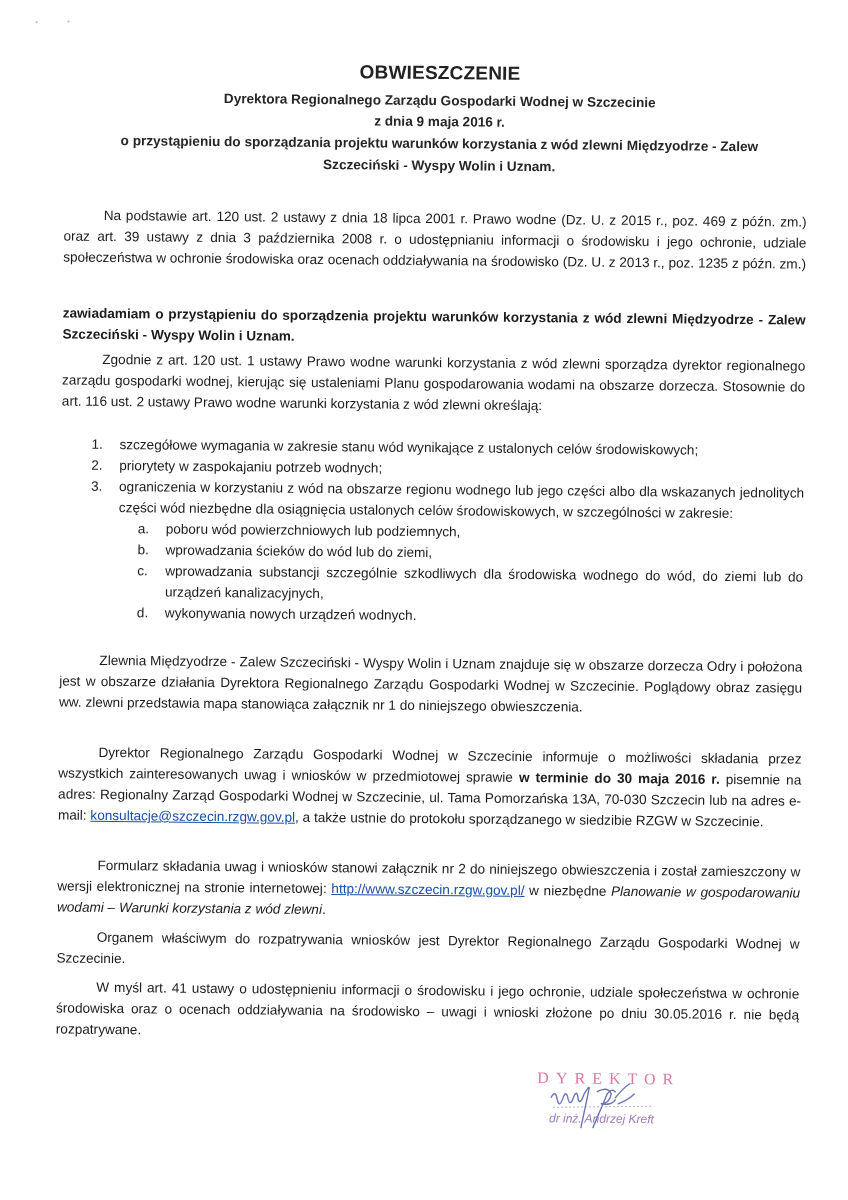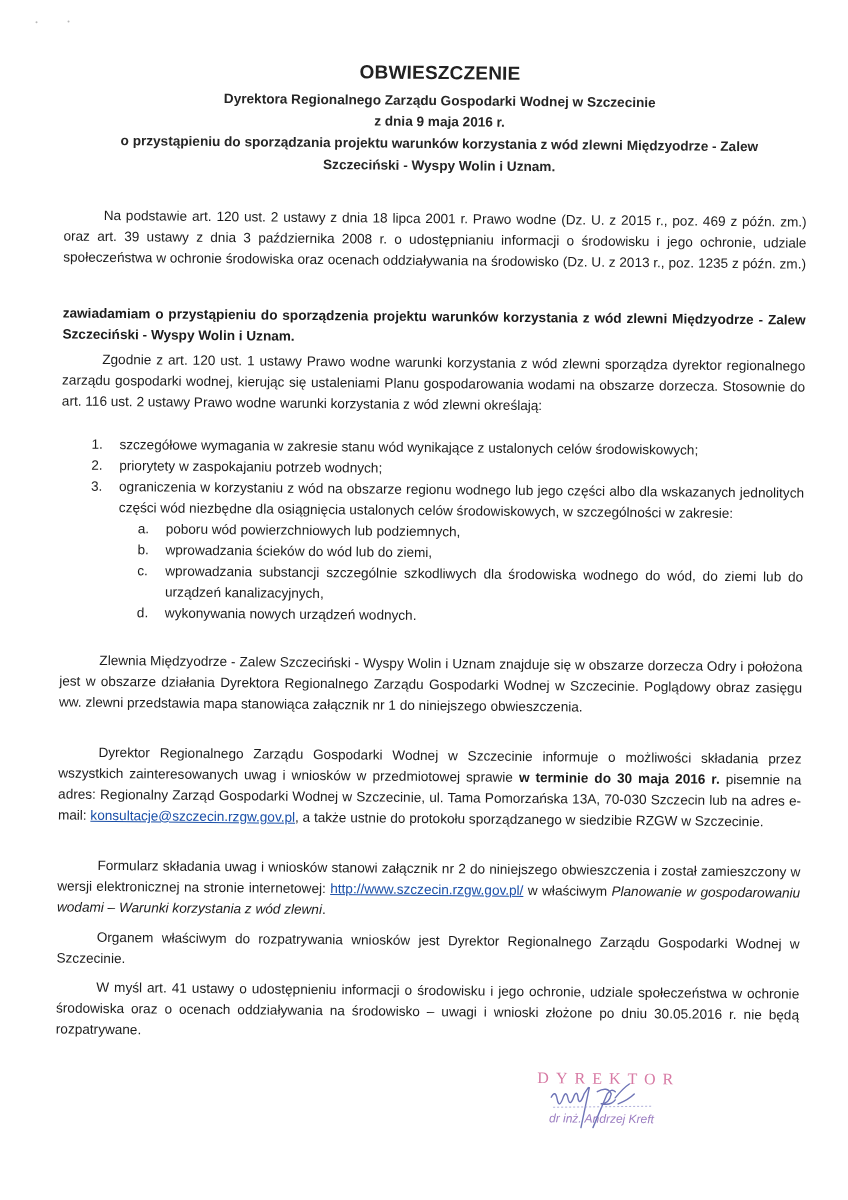--- a/index.html
+++ b/index.html
@@ -107,21 +107,21 @@
 
   <div class="body-text" style="top:653px;">
     <p class="indent">Zlewnia Międzyodrze - Zalew Szczeciński - Wyspy Wolin i Uznam znajduje się w obszarze dorzecza Odry i położona jest w obszarze działania Dyrektora Regionalnego Zarządu Gospodarki Wodnej w Szczecinie. Poglądowy obraz zasięgu ww. zlewni przedstawia mapa stanowiąca załącznik nr 1 do niniejszego obwieszczenia.</p>
   </div>
 
   <div class="body-text" style="top:745px;">
     <p class="indent"><span>Dyrektor Regionalnego Zarządu Gospodarki Wodnej w Szczecinie informuje o możliwości składania przez wszystkich zainteresowanych uwag i wniosków w przedmiotowej sprawie </span><span class="bold">w terminie do 30 maja 2016 r.</span><span> pisemnie na adres: Regionalny Zarząd Gospodarki Wodnej w Szczecinie, ul. Tama Pomorzańska 13A, 70-030 Szczecin lub na adres e-mail: </span><a class="link">konsultacje@szczecin.rzgw.gov.pl</a><span>, a także ustnie do protokołu sporządzanego w siedzibie RZGW w Szczecinie.</span></p>
   </div>
 
   <div class="body-text" style="top:858px;">
-    <p class="indent"><span>Formularz składania uwag i wniosków stanowi załącznik nr 2 do niniejszego obwieszczenia i został zamieszczony w wersji elektronicznej na stronie internetowej: </span><a class="link">http://www.szczecin.rzgw.gov.pl/</a><span> w właściwym </span><span class="italic">Planowanie w gospodarowaniu wodami – Warunki korzystania z wód zlewni</span><span>.</span></p>
+    <p class="indent"><span>Formularz składania uwag i wniosków stanowi załącznik nr 2 do niniejszego obwieszczenia i został zamieszczony w wersji elektronicznej na stronie internetowej: </span><a class="link">http://www.szczecin.rzgw.gov.pl/</a><span> w niezbędne </span><span class="italic">Planowanie w gospodarowaniu wodami – Warunki korzystania z wód zlewni</span><span>.</span></p>
   </div>
 
   <div class="body-text" style="top:930px;">
     <p class="indent">Organem właściwym do rozpatrywania wniosków jest Dyrektor Regionalnego Zarządu Gospodarki Wodnej w Szczecinie.</p>
   </div>
 
   <div class="body-text" style="top:980px;">
     <p class="indent">W myśl art. 41 ustawy o udostępnieniu informacji o środowisku i jego ochronie, udziale społeczeństwa w ochronie środowiska oraz o ocenach oddziaływania na środowisko – uwagi i wnioski złożone po dniu 30.05.2016 r. nie będą rozpatrywane.</p>
   </div>
 

